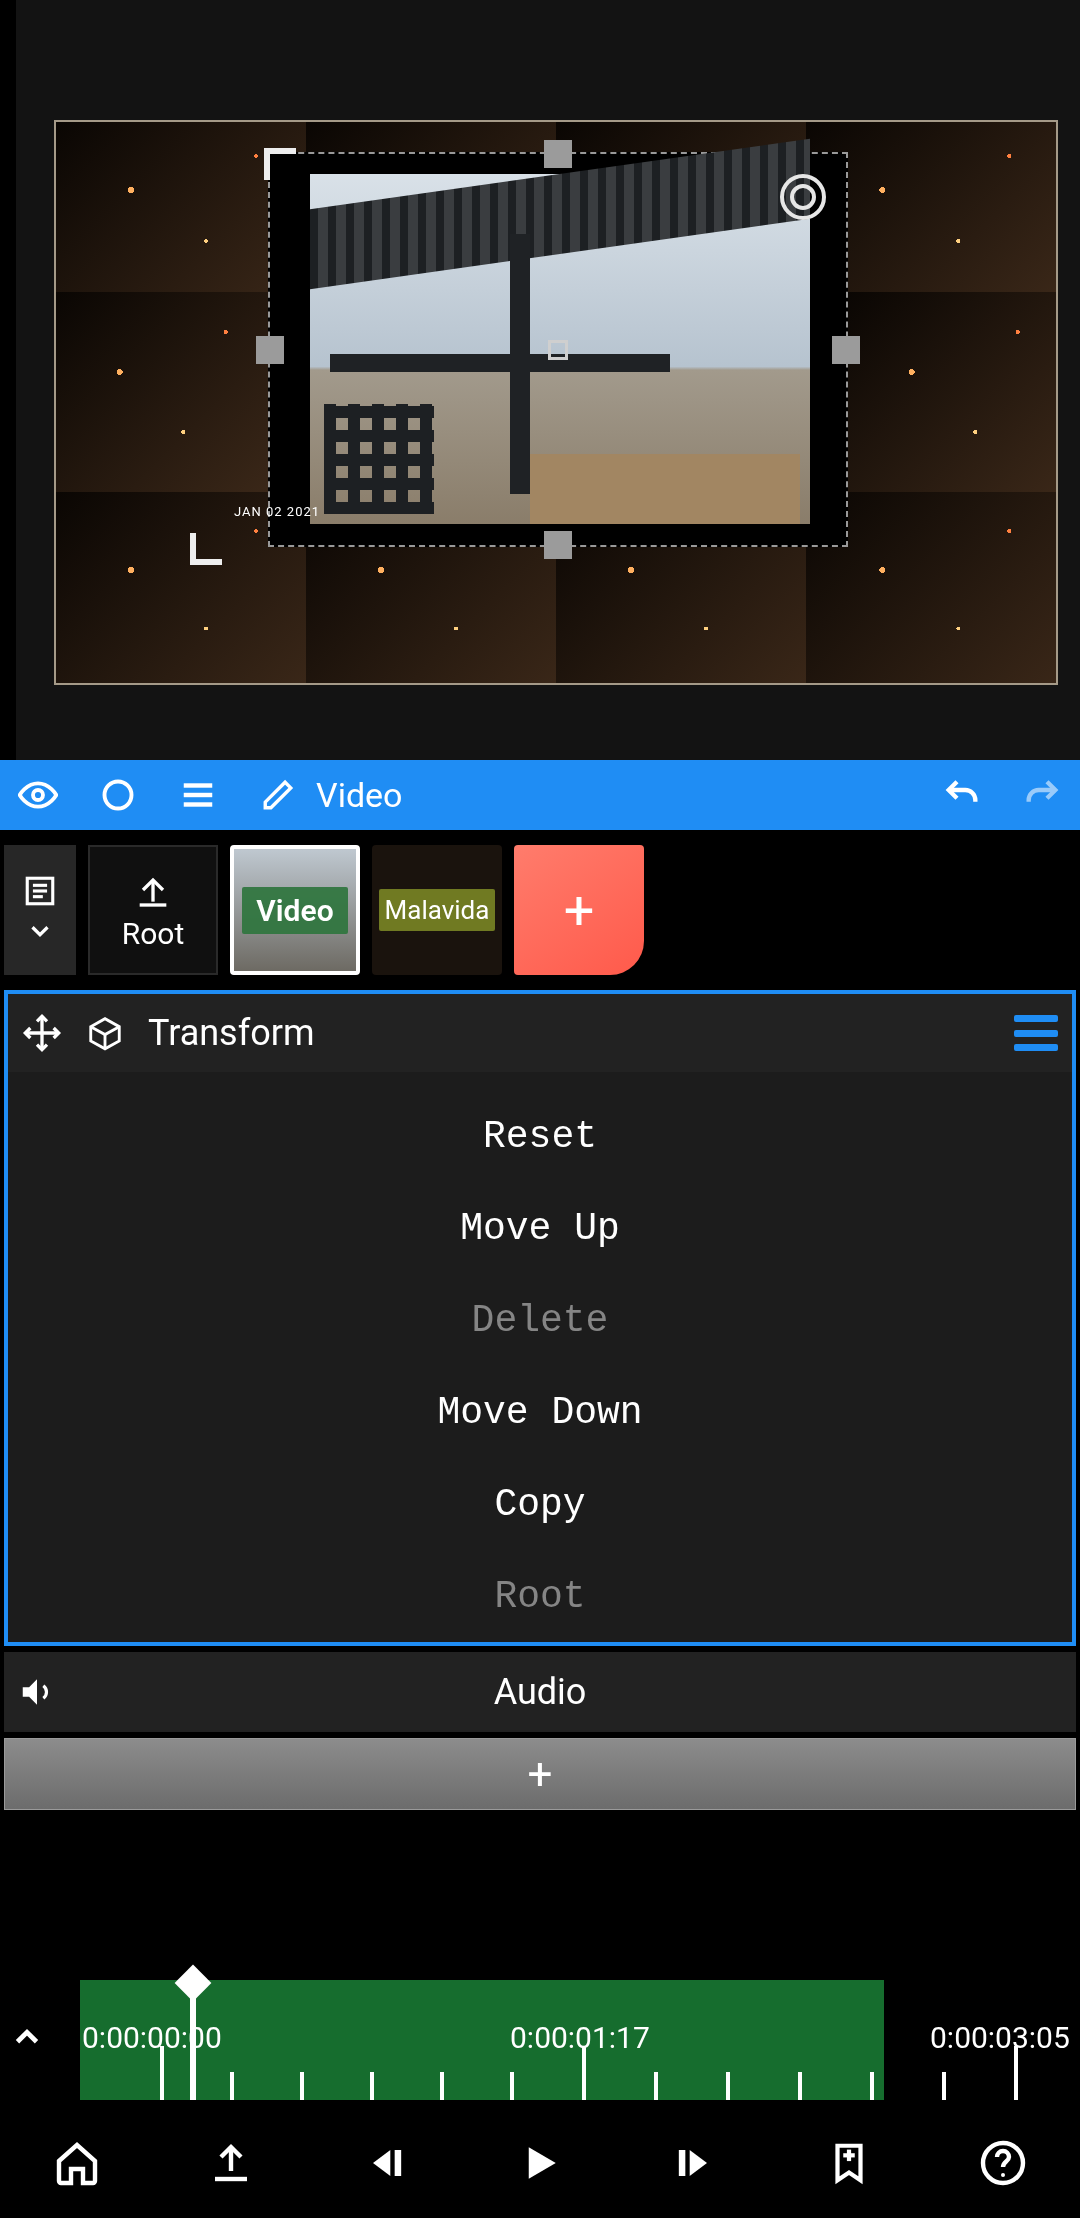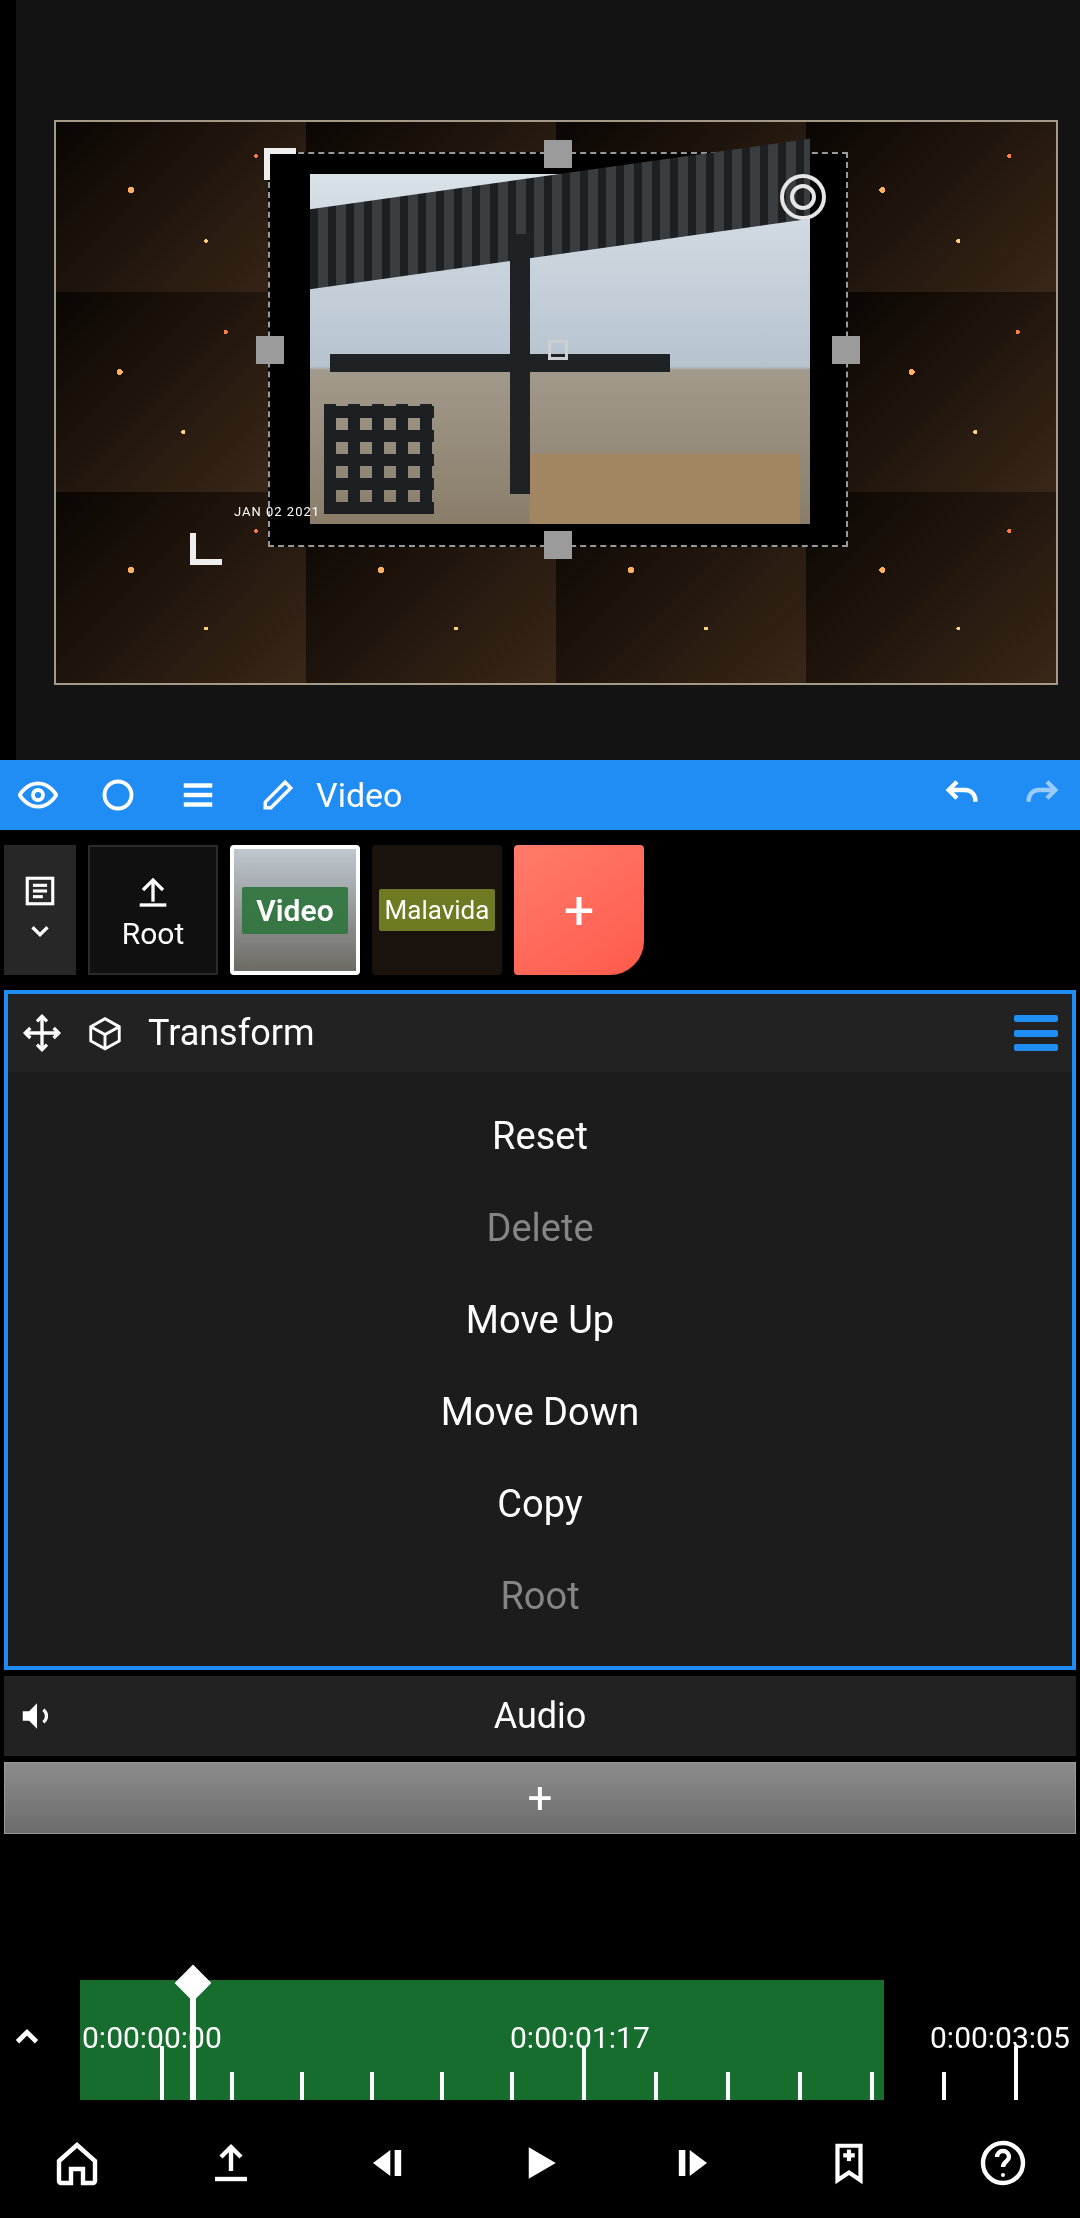--- a/index.html
+++ b/index.html
@@ -41,21 +41,21 @@
   .shelf-malavida { background:#1a130d; display:flex; align-items:center; justify-content:center; }
   .shelf-malavida .pill { background:#707a22; color:#fff; font-size:26px; padding:6px 6px; border-radius:2px; }
   .shelf-add { background: linear-gradient(145deg,#ff7c6c,#ff5a4b); color:#fff; display:flex; align-items:center; justify-content:center; font-size:54px; border-bottom-right-radius:34px; }
 
   
   .panel { position:relative; border:4px solid #1f8df4; background:#1c1c1c; width:1072px; margin:0 4px; }
   .panel-head { height:78px; background:#222; display:flex; align-items:center; padding:0 14px; gap:24px; font-size:36px; }
   .panel-head .title { flex:1; text-align:left; }
   .panel-head .hamb { width:44px; height:36px; display:flex; flex-direction:column; justify-content:space-between; }
   .panel-head .hamb span { height:7px; background:#1f8df4; border-radius:2px; }
-  .panel-body { padding: 18px 0 24px; }
+  .panel-body { padding: 18px 0 0; font-family: Liberation Mono, monospace; }
   .menu-item { height:92px; display:flex; align-items:center; justify-content:center; font-size:38px; color:#fff; }
   .menu-item.disabled { color:#858585; }
 
   
   .audio-bar { margin:6px 4px 0; height:80px; background:#222; display:flex; align-items:center; padding:0 14px; gap:18px; font-size:36px; }
   .audio-bar .title{flex:1;text-align:center;}
 
   
   .add-bar { margin:6px 4px 0; height:72px; background: linear-gradient(#8c8c8c,#6c6c6c); border:1px solid #9a9a9a; display:flex; align-items:center; justify-content:center; font-size:44px; color:#fff; }
 
@@ -205,25 +205,25 @@
     <div class="hamb">
         <span></span>
         <span></span>
         <span></span>
       </div>
   </div>
   <div class="panel-body">
     <div class="menu-item">
         <span>Reset</span>
       </div>
+    <div class="menu-item">
+        <span>Move Up</span>
+      </div>
     <div class="menu-item disabled">
         <span>Delete</span>
-      </div>
-    <div class="menu-item">
-        <span>Move Up</span>
       </div>
     <div class="menu-item">
         <span>Move Down</span>
       </div>
     <div class="menu-item">
         <span>Copy</span>
       </div>
     <div class="menu-item disabled">
         <span>Root</span>
       </div>

